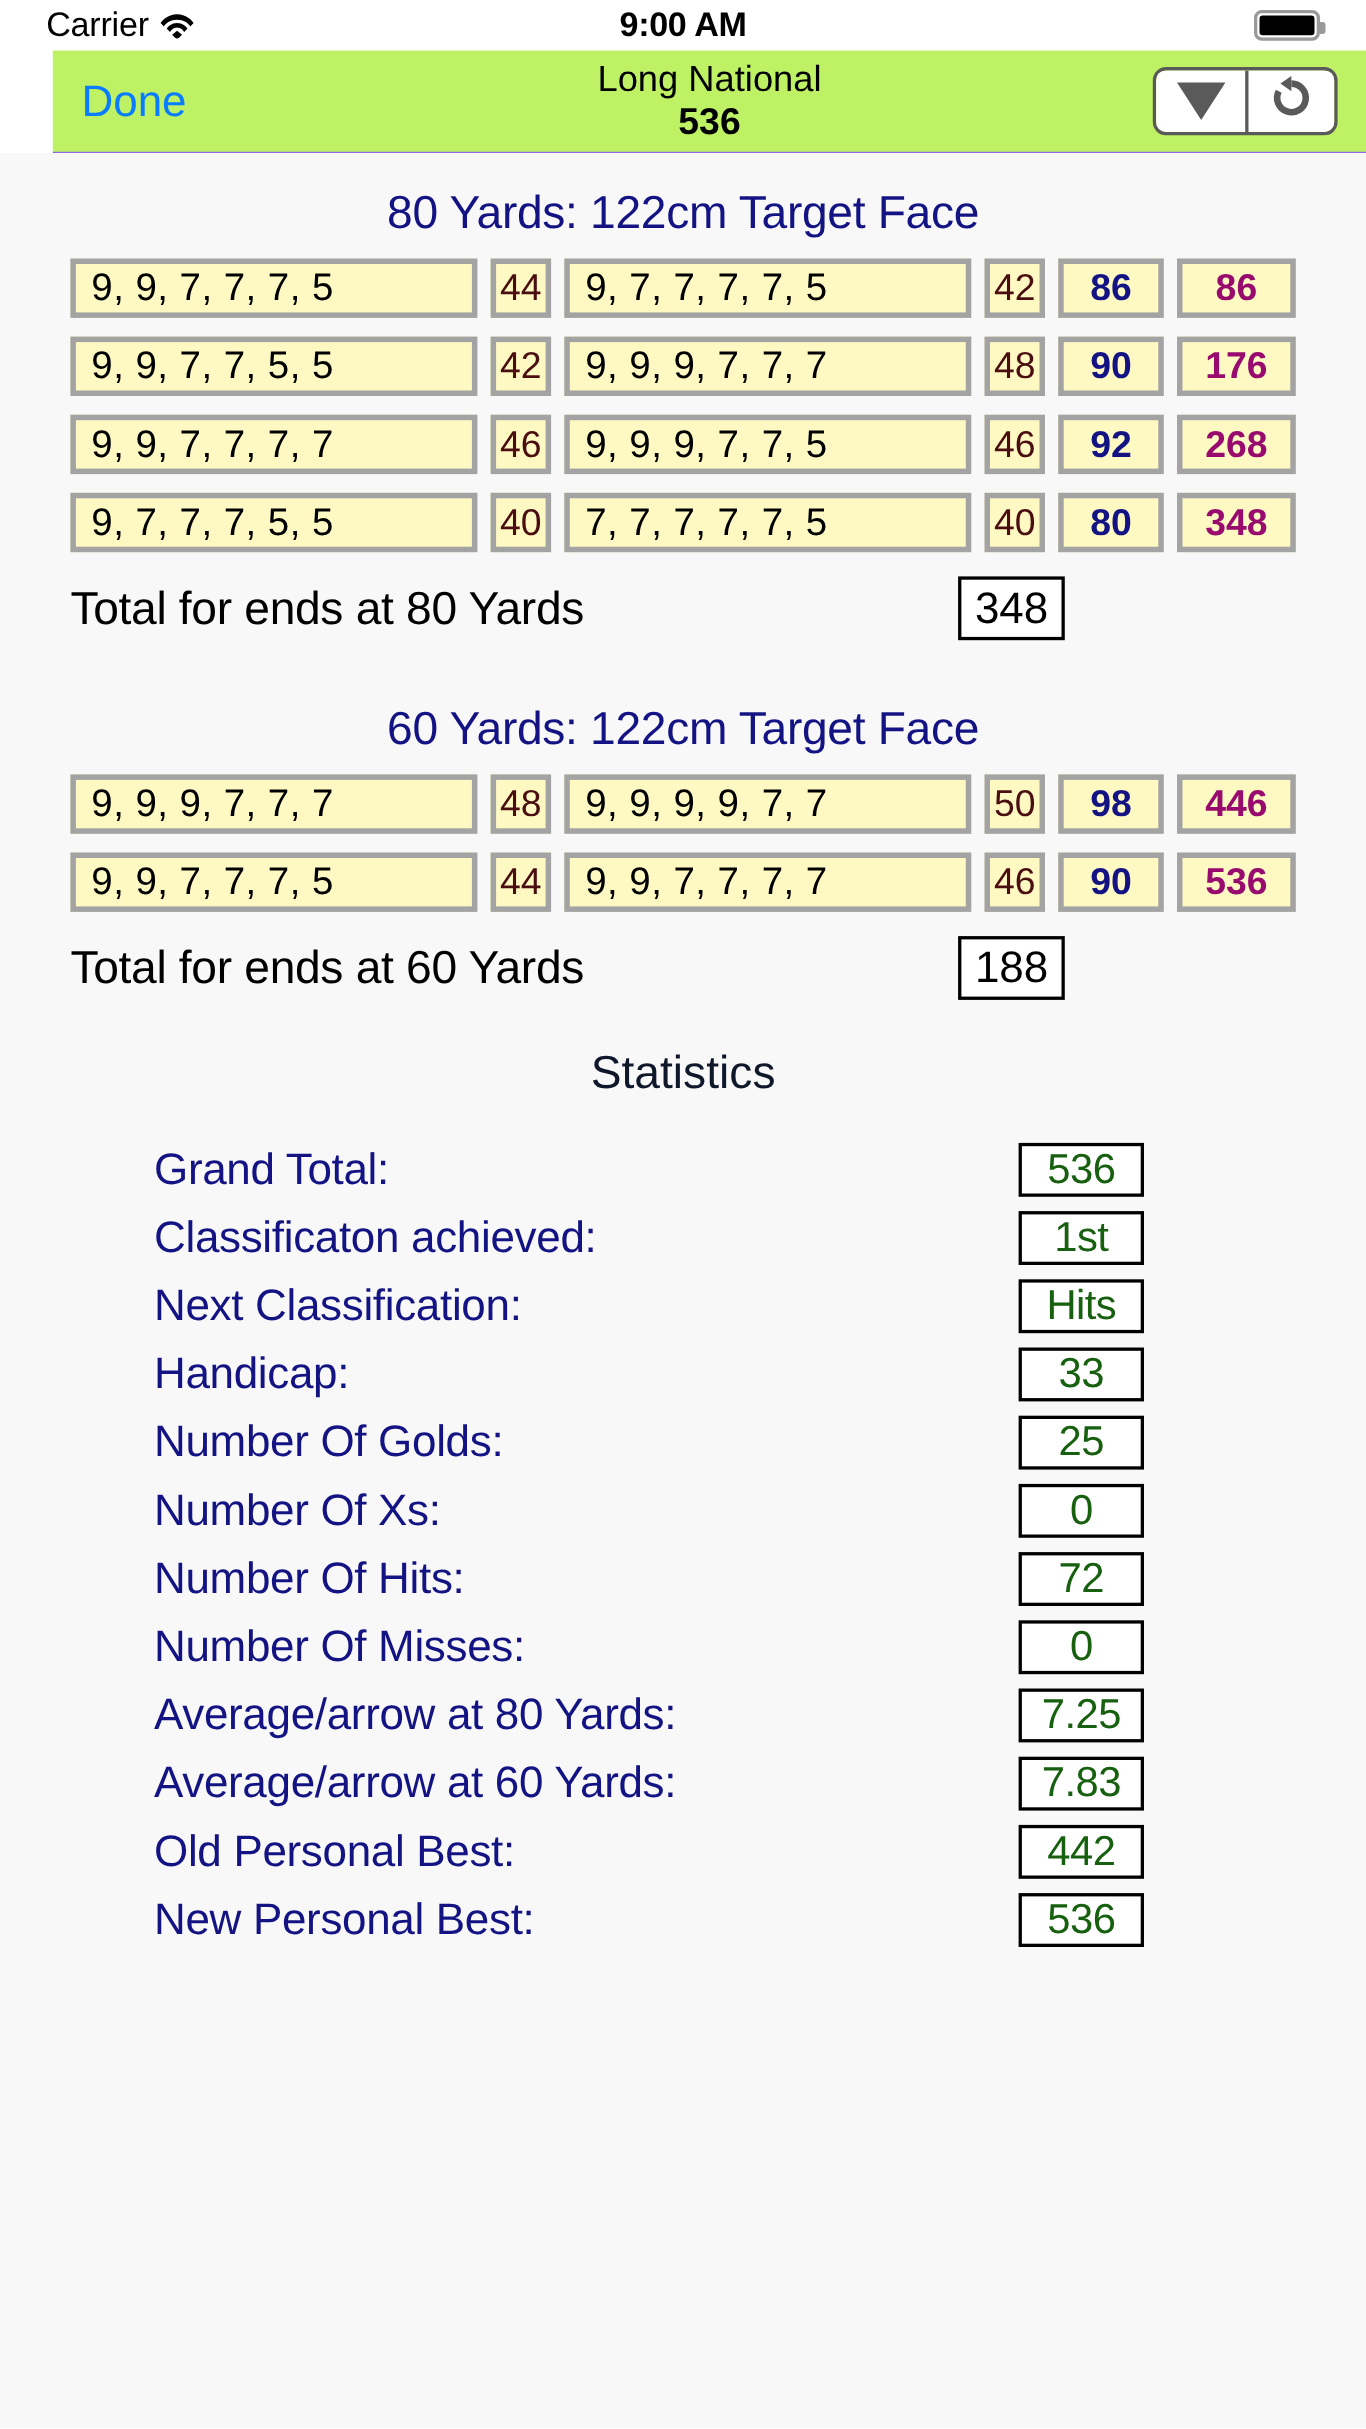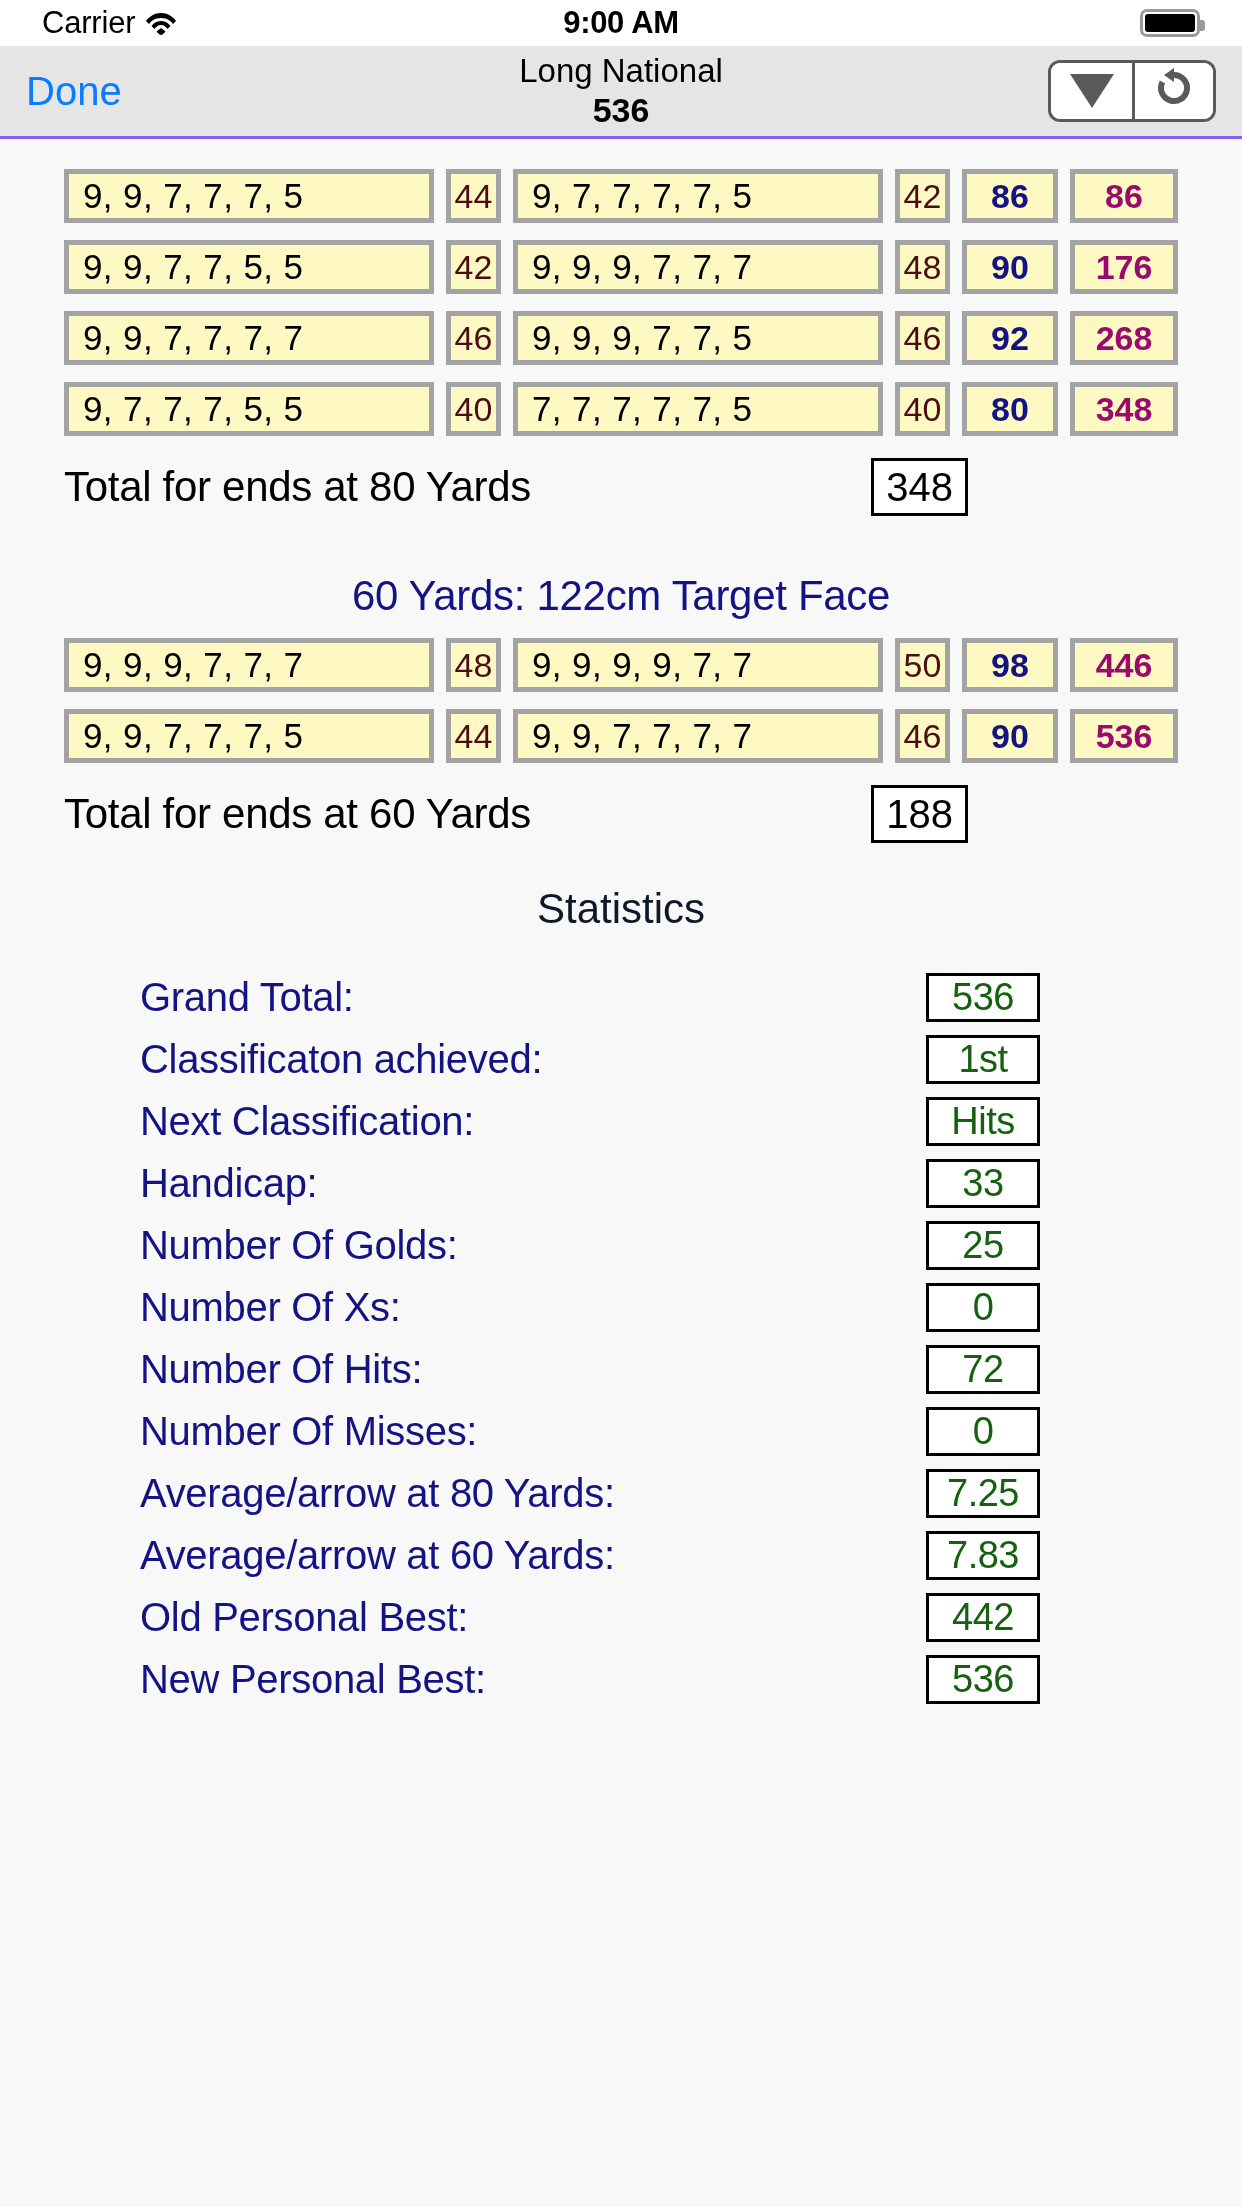--- a/index.html
+++ b/index.html
@@ -62,26 +62,27 @@
     position: absolute;
     right: -8px; top: 8px;
     width: 5px; height: 11px;
     background: #9a9a9a;
     border-radius: 0 3px 3px 0;
   }
 
   
   .nav-bar {
     height: 93px;
-    background: #e5e5e5;
-    border-bottom: 3px solid #8b5cf6;
+    background: #bef264;
+    border-bottom: 1px solid #8b5cf6;
     display: flex;
     align-items: center;
     padding: 0 26px;
     position: relative;
+    margin-left: 48px;
   }
   .nav-done {
     font-size: 40px;
     color: #0a7cff;
     cursor: pointer;
     z-index: 2;
   }
   .nav-title-wrap {
     position: absolute;
     left: 0; right: 0;
@@ -294,20 +295,21 @@
           <path d="M20 1 L20 15 L10 8 Z" fill="#5a5a5a"></path>
         </svg>
       </span>
     </div>
   </div>
 </div>
 
 <div class="page">
 
   <div>
+    <div class="section-title">80 Yards: 122cm Target Face</div>
 
     <div class="score-row">
       <div class="cell cell-arrows">9, 9, 7, 7, 7, 5</div>
       <div class="cell cell-endtotal">44</div>
       <div class="cell cell-arrows">9, 7, 7, 7, 7, 5</div>
       <div class="cell cell-endtotal">42</div>
       <div class="cell cell-rowtotal">86</div>
       <div class="cell cell-running">86</div>
     </div>
 

